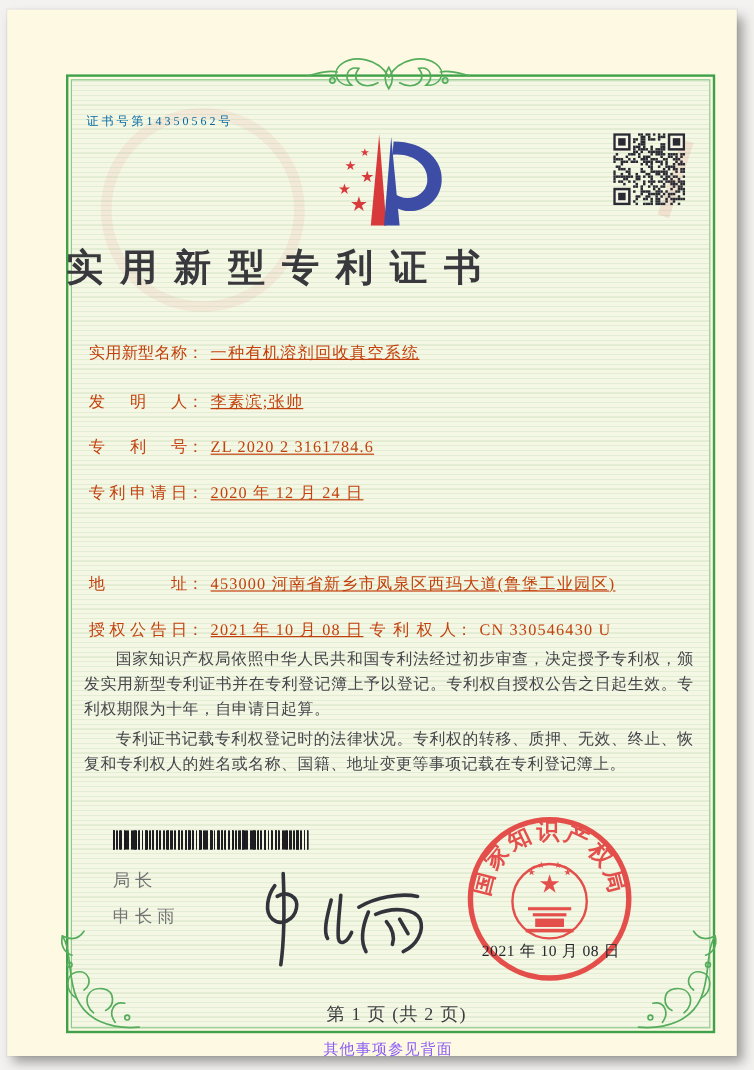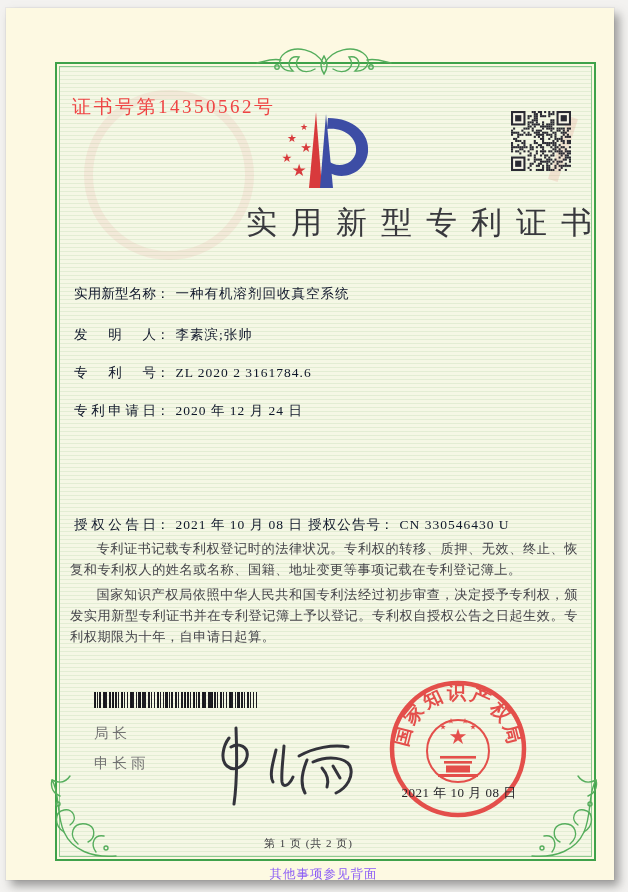--- a/index.html
+++ b/index.html
@@ -7,42 +7,42 @@
   .paper{position:absolute;left:6px;top:8px;width:608px;height:872px;
     background:#fdf9e2;box-shadow:5px 6px 9px rgba(70,70,70,.5),0 0 0 1px rgba(0,0,0,.04);}
   
   .frame{position:absolute;left:49px;top:54px;width:537px;height:795px;
     border:2px solid #3fa24a;z-index:1;}
   .frame-inner{position:absolute;inset:2px;border:1px solid #8cca8f;
     background-color:#f5f7e5;
     background-image:repeating-linear-gradient(0deg,rgba(120,180,110,.15) 0 1px,rgba(0,0,0,0) 1px 4px);}
   .content{position:absolute;inset:0;z-index:3;}
   .abs{position:absolute;}
-  .cert-no{left:66px;top:86px;font-size:19px;letter-spacing:2.5px;color:#ef4444;}
-  .title{left:49px;top:194px;width:537px;text-align:right;font-size:31px;
-    letter-spacing:14px;padding-left:14px;font-weight:400;color:#38383d;}
-  .frow{left:68px;height:20px;font-size:13.5px;color:#0f172a;white-space:nowrap;}
+  .cert-no{left:66px;top:86px;font-size:10px;letter-spacing:2.5px;color:#0369a1;}
+  .title{left:49px;top:194px;width:537px;text-align:left;font-size:31px;
+    letter-spacing:14px;font-weight:700;color:#38383d;}
+  .frow{left:68px;height:20px;font-size:13.5px;color:#c2410c;white-space:nowrap;text-decoration:underline;}
   .flabel{display:inline-block;width:82px;text-align:justify;text-align-last:justify;
     vertical-align:top;}
   .fcolon{display:inline-block;margin-right:6px;}
   .fval{letter-spacing:1px;}
   .grant2{position:absolute;left:234px;top:0;}
   .grant2 .flabel{width:72px;}
   .paras{left:64px;top:530px;width:508px;font-size:13.2px;line-height:21px;
     color:#45454a;text-align:justify;letter-spacing:.5px;}
   .paras p{margin:0 0 4px 0;text-indent:2em;}
   .barcode{left:88px;top:684px;width:163px;height:16px;
     background-image:
       repeating-linear-gradient(90deg,#1d1d22 0 1.5px,rgba(0,0,0,0) 1.5px 3px),
       repeating-linear-gradient(90deg,#1d1d22 0 1px,rgba(0,0,0,0) 1px 5.5px),
       repeating-linear-gradient(90deg,#14141a 0 2px,rgba(0,0,0,0) 2px 9px);}
   .director{left:88px;font-size:14.5px;letter-spacing:4px;color:#737373;}
   .seal-date{left:368px;top:776px;width:170px;text-align:center;font-size:13px;
     color:#26262b;letter-spacing:.5px;z-index:6;}
-  .page-info{left:34px;top:828px;width:537px;text-align:center;font-size:11px;
+  .page-info{left:56px;top:828px;width:537px;text-align:center;font-size:15px;
     color:#3c3c40;letter-spacing:1px;}
   .back-note{left:49px;top:858px;width:537px;text-align:center;font-size:12.5px;
     color:#8b5cf6;letter-spacing:1px;}
   .bleed{left:78px;top:82px;width:152px;height:152px;border-radius:50%;
     border:9px solid rgba(226,120,118,.10);z-index:2;}
   .bleed2{left:552px;top:108px;width:10px;height:66px;background:rgba(222,90,88,.14);
     transform:rotate(18deg);z-index:2;}
   .seal-svg{left:377px;top:666px;width:150px;height:150px;z-index:5;
     mix-blend-mode:multiply;opacity:.92;}
   .sig-svg{left:175px;top:700px;width:180px;height:100px;z-index:4;}
@@ -443,30 +443,33 @@
     </div>
     <div class="abs frow" style="top:318px">
       <span class="flabel">发明人</span><span class="fcolon">：</span><span class="fval">李素滨;张帅</span>
     </div>
     <div class="abs frow" style="top:356px">
       <span class="flabel">专利号</span><span class="fcolon">：</span><span class="fval">ZL 2020 2 3161784.6</span>
     </div>
     <div class="abs frow" style="top:394px">
       <span class="flabel">专利申请日</span><span class="fcolon">：</span><span class="fval">2020 年 12 月 24 日</span>
     </div>
+    <div class="abs frow" style="top:470px">
+      <span class="flabel">地址</span><span class="fcolon">：</span><span class="fval">453000 河南省新乡市凤泉区西玛大道(鲁堡工业园区)</span>
+    </div>
     <div class="abs frow" style="top:508px">
       <span class="flabel">授权公告日</span><span class="fcolon">：</span><span class="fval">2021 年 10 月 08 日</span>
       <span class="grant2">
-        <span class="flabel">授权公告号</span><span class="fcolon">：</span><span class="fval">CN 330546430 U</span>
+        <span class="flabel">专利权人</span><span class="fcolon">：</span><span class="fval">CN 330546430 U</span>
       </span>
     </div>
 
     <div class="abs paras">
+      <p>国家知识产权局依照中华人民共和国专利法经过初步审查，决定授予专利权，颁发实用新型专利证书并在专利登记簿上予以登记。专利权自授权公告之日起生效。专利权期限为十年，自申请日起算。</p>
       <p>专利证书记载专利权登记时的法律状况。专利权的转移、质押、无效、终止、恢复和专利权人的姓名或名称、国籍、地址变更等事项记载在专利登记簿上。</p>
-      <p>国家知识产权局依照中华人民共和国专利法经过初步审查，决定授予专利权，颁发实用新型专利证书并在专利登记簿上予以登记。专利权自授权公告之日起生效。专利权期限为十年，自申请日起算。</p>
     </div>
 
     <div class="abs barcode"></div>
 
     <div class="abs director" style="top:716px">局长</div>
     <div class="abs director" style="top:746px">申长雨</div>
 
     <svg class="abs sig-svg" viewBox="0 0 180 100">
       <g stroke="#33333b" stroke-width="3" fill="none" stroke-linecap="round" stroke-linejoin="round">
         <path d="M48,30 C42,38 39,52 46,58 C53,64 64,59 66,49 C68,39 58,34 50,39"></path>

